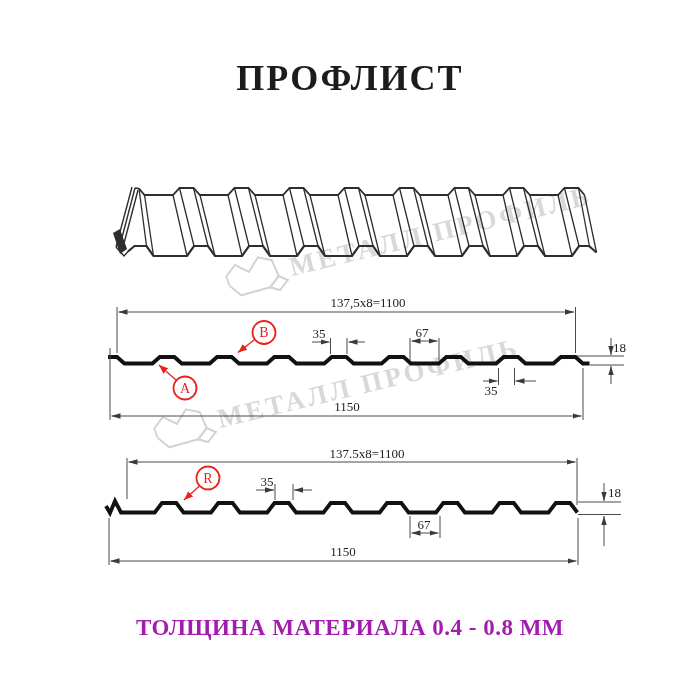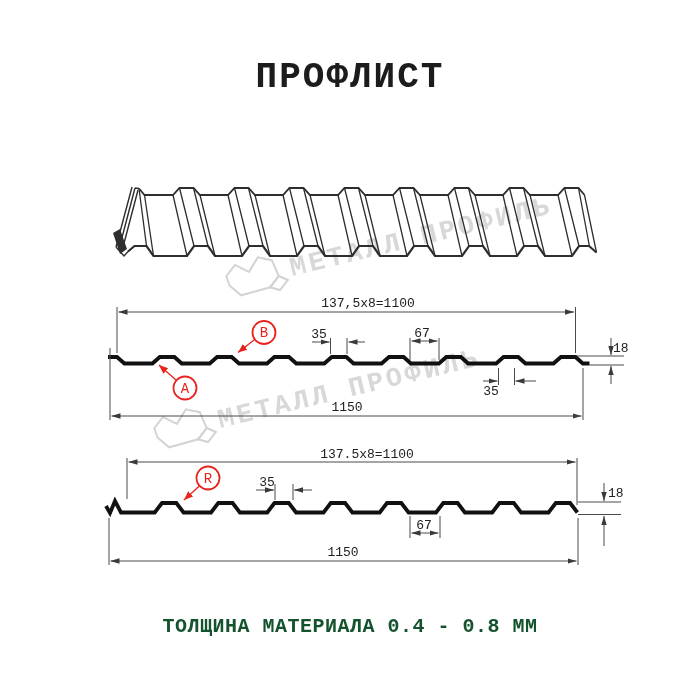--- a/index.html
+++ b/index.html
@@ -1,23 +1,23 @@
 <!DOCTYPE html>
 <html><head>
 <meta charset="utf-8">
 <style>
   html,body{margin:0;padding:0;background:#ffffff;}
   .page{position:relative;width:700px;height:700px;background:#fff;overflow:hidden;
-        font-family:Liberation Mono, monospace;}
+        font-family:Liberation Serif, serif;}
   .title{position:absolute;left:0;top:57px;width:700px;text-align:center;
          font-size:36px;font-weight:800;letter-spacing:2px;color:#1c1c1c;}
   .subtitle{position:absolute;left:0;top:100px;width:700px;text-align:center;
          font-size:17px;font-weight:600;letter-spacing:2px;color:#1f1f1f;}
   .footnote{position:absolute;left:0;top:615px;width:700px;text-align:center;
-         font-size:20px;font-weight:600;letter-spacing:0.5px;color:#14532d;}
+         font-size:23px;font-weight:600;letter-spacing:0.5px;color:#a21caf;}
   svg{position:absolute;left:0;top:0;}
   .dim-t{font-size:13px;fill:#222;}
   .wm-t{font-size:27px;font-weight:bold;letter-spacing:3px;fill:#d8d8d8;}
   .co-t{font-size:14px;font-weight:500;fill:#e8231d;}
 </style>
 </head>
 <body>
 
 <div class="page">
 

